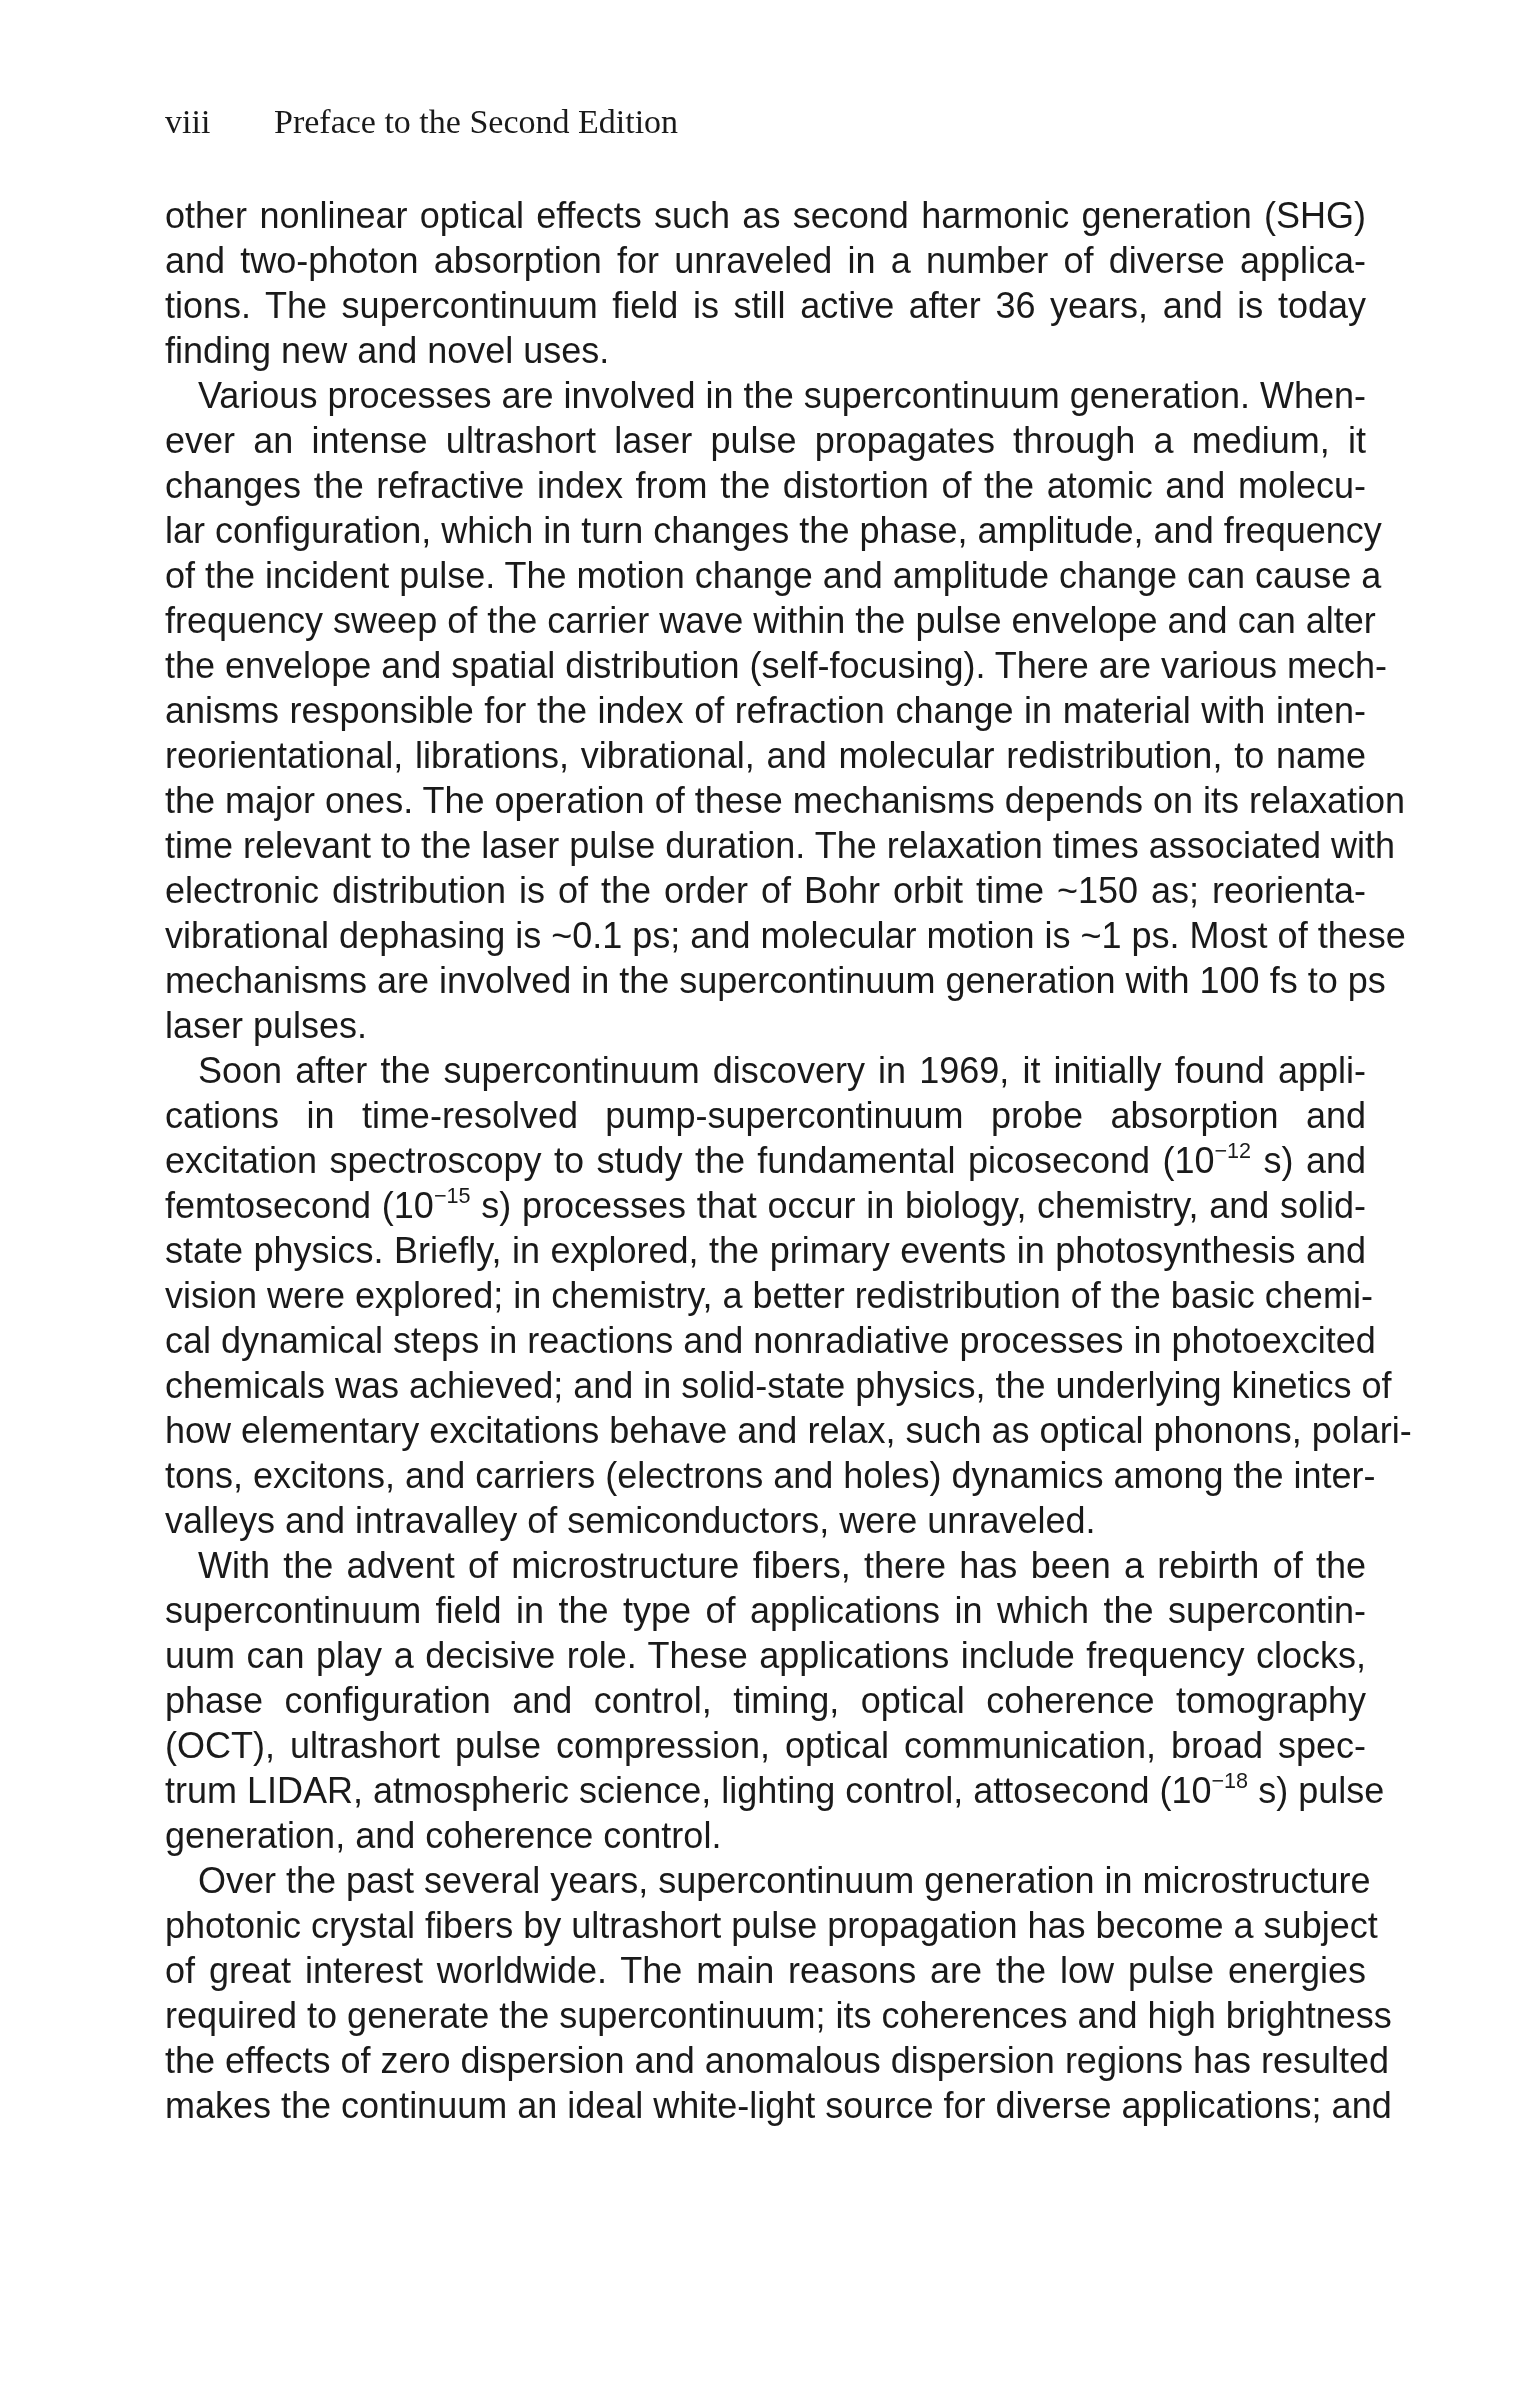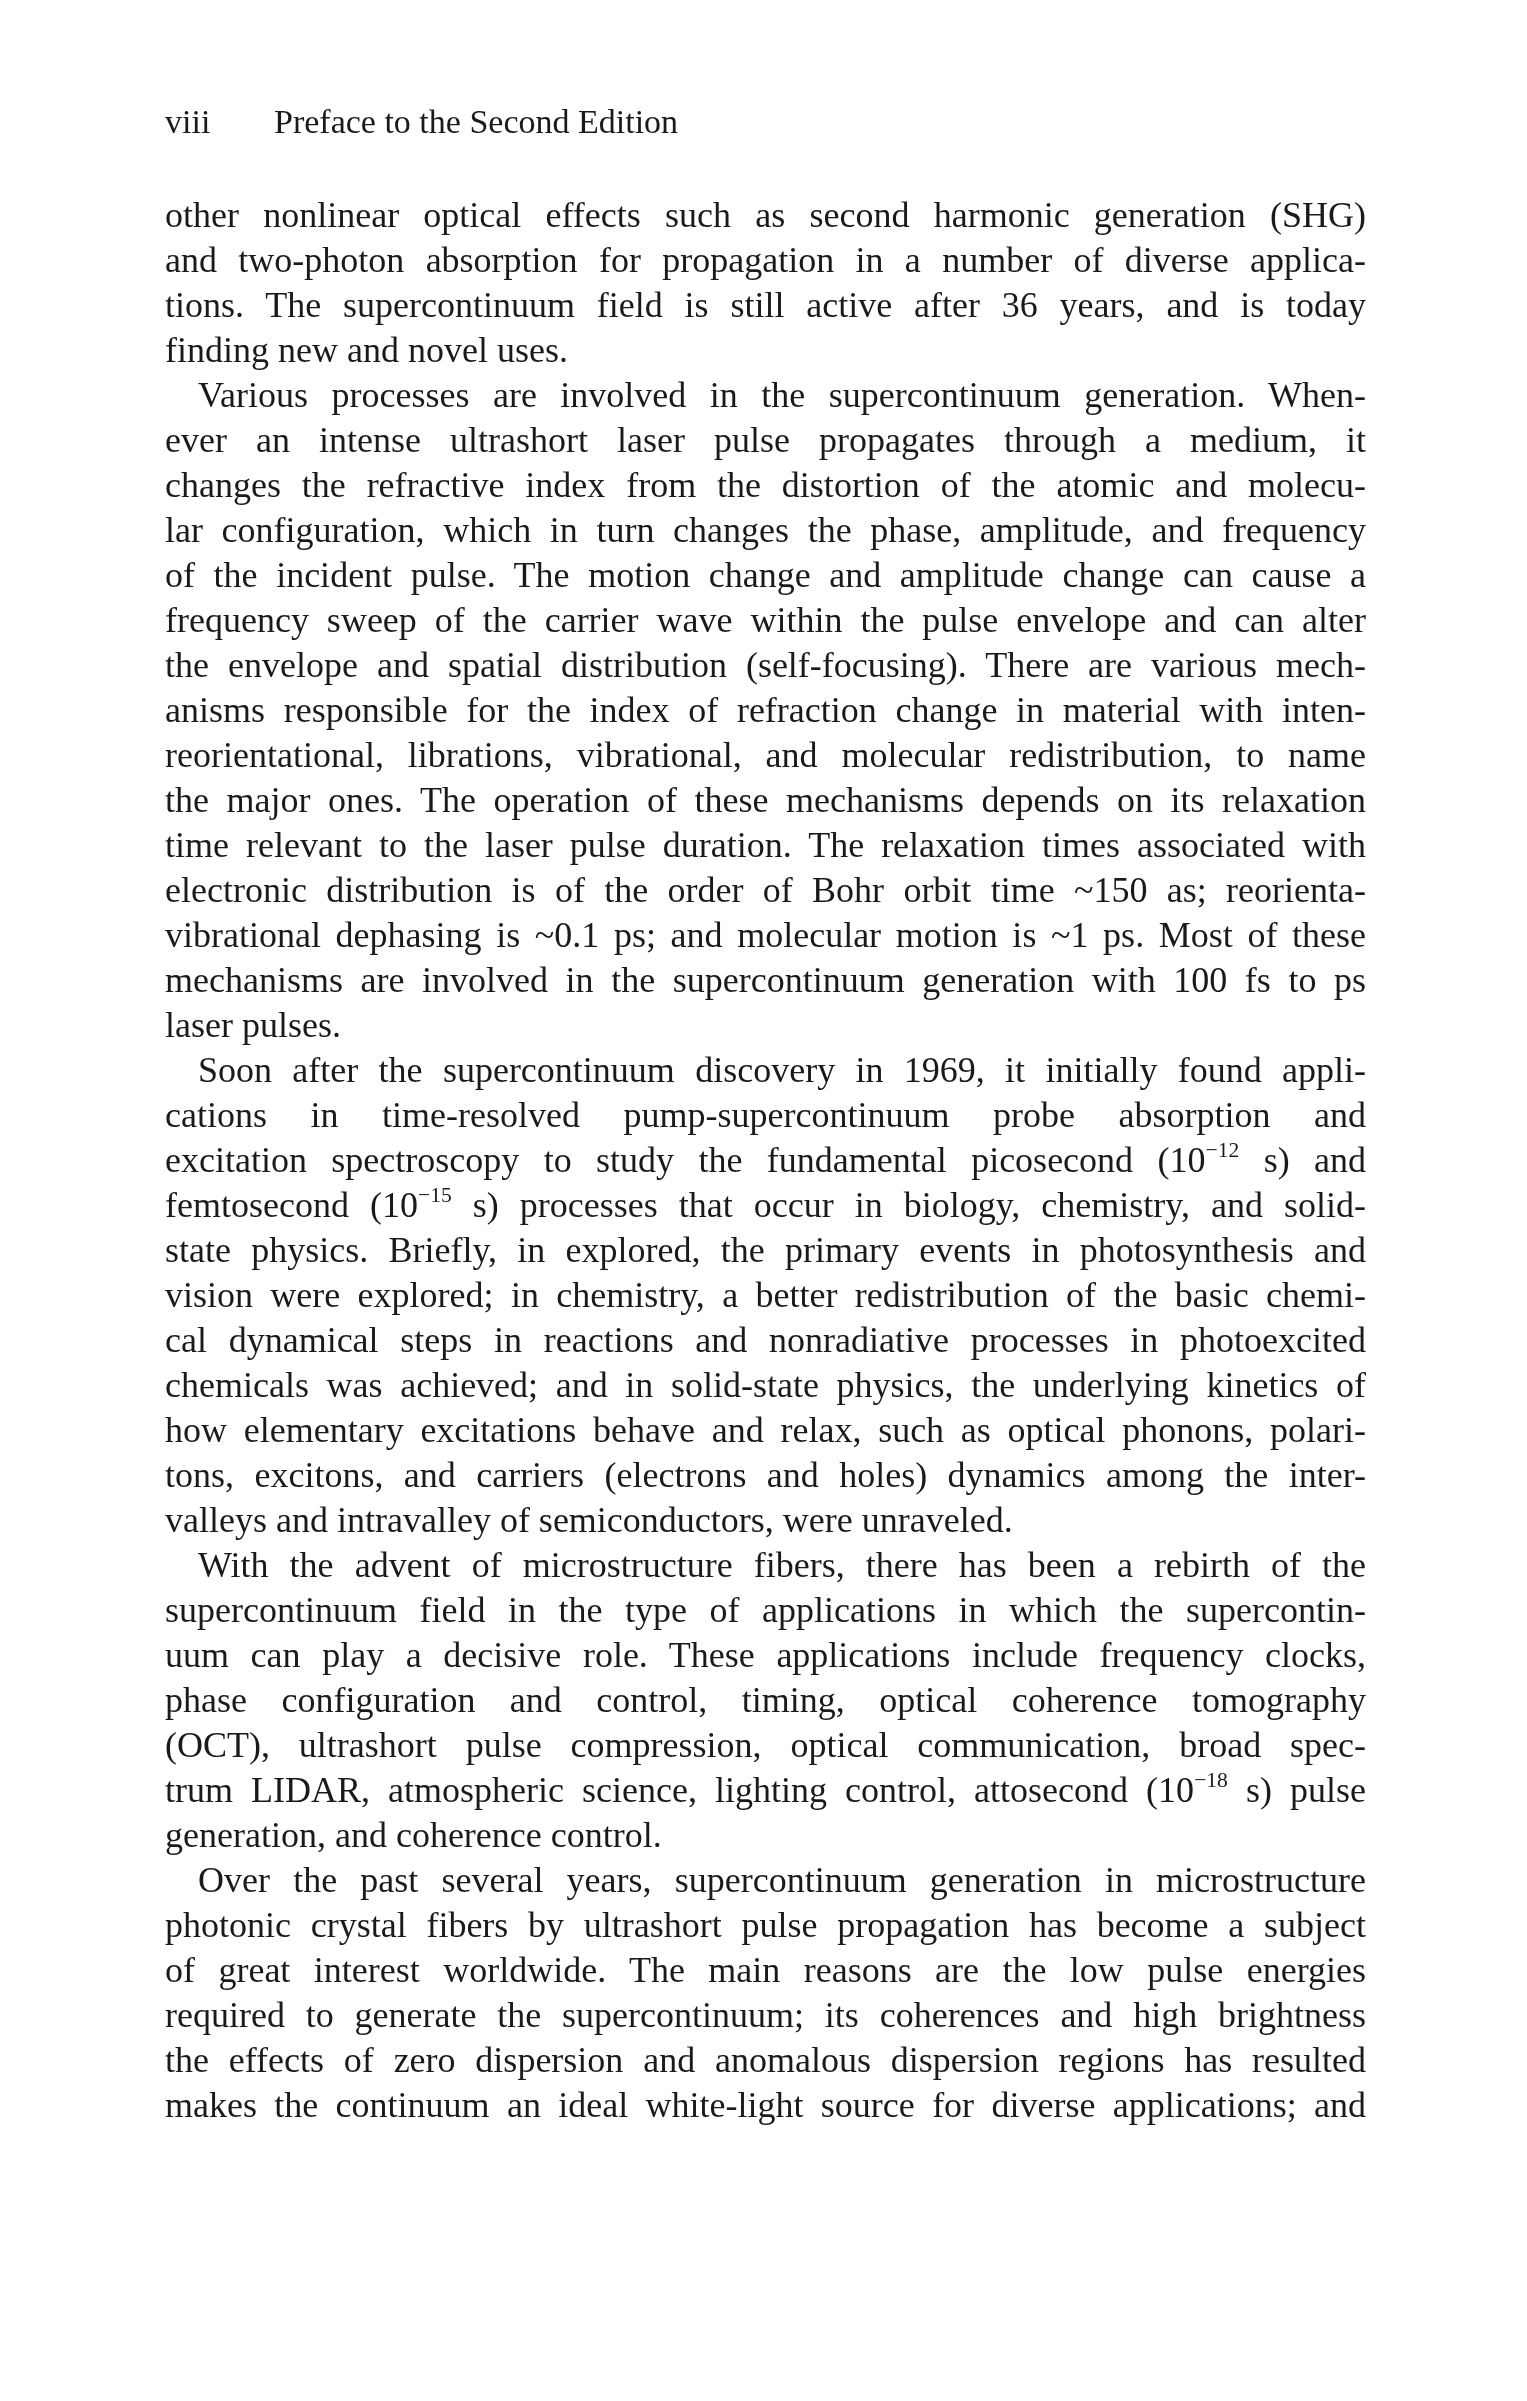--- a/index.html
+++ b/index.html
@@ -1,37 +1,37 @@
 <!DOCTYPE html>
 <html style="font-size:14.3px"><head>
 <meta charset="utf-8">
 <style>
   html, body { margin: 0; padding: 0; background: #ffffff; }
   body { width: 1528px; height: 2401px; position: relative; overflow: hidden; }
   .page { position: absolute; left: 0; top: 0; width: 1528px; height: 1899px; background: #fff; }
   .running-head { position: absolute; left: 165px; top: 100px; font-family: "Liberation Serif", serif; font-size: 34px; color: #1a1a1a; white-space: nowrap; line-height: 43px; }
   .running-head .folio { display: inline-block; width: 109px; }
-  .body { position: absolute; left: 165px; top: 193px; width: 1201px; font-family: Liberation Serif, serif; font-size: 36px; color: #1a1a1a; }
+  .body { position: absolute; left: 165px; top: 193px; width: 1201px; font-family: Liberation Sans, sans-serif; font-size: 36px; color: #1a1a1a; }
   .line { height: 45px; line-height: 45px; white-space: nowrap; text-align: justify; text-align-last: justify; overflow: visible; }
   .line.last { text-align-last: left; }
   .line.indent { padding-left: 33px; }
   sup { font-size: 0.6em; line-height: 0; vertical-align: 0.7em; }
 </style>
 </head>
 <body>
 
 <div class="page">
   <div class="running-head">
     <span class="folio">viii</span><span>Preface to the Second Edition</span>
   </div>
 
   <div class="body" id="body">
       <div>
         <div class="line">other nonlinear optical effects such as second harmonic generation (SHG)</div>
-        <div class="line">and two-photon absorption for propagation in a number of diverse applica-</div>
+        <div class="line">and two-photon absorption for unraveled in a number of diverse applica-</div>
         <div class="line">tions. The supercontinuum field is still active after 36 years, and is today</div>
         <div class="line last">finding new and novel uses.</div>
       </div>
       <div>
         <div class="line indent">Various processes are involved in the supercontinuum generation. When-</div>
         <div class="line">ever an intense ultrashort laser pulse propagates through a medium, it</div>
         <div class="line">changes the refractive index from the distortion of the atomic and molecu-</div>
         <div class="line">lar configuration, which in turn changes the phase, amplitude, and frequency</div>
         <div class="line">of the incident pulse. The motion change and amplitude change can cause a</div>
         <div class="line">frequency sweep of the carrier wave within the pulse envelope and can alter</div>

